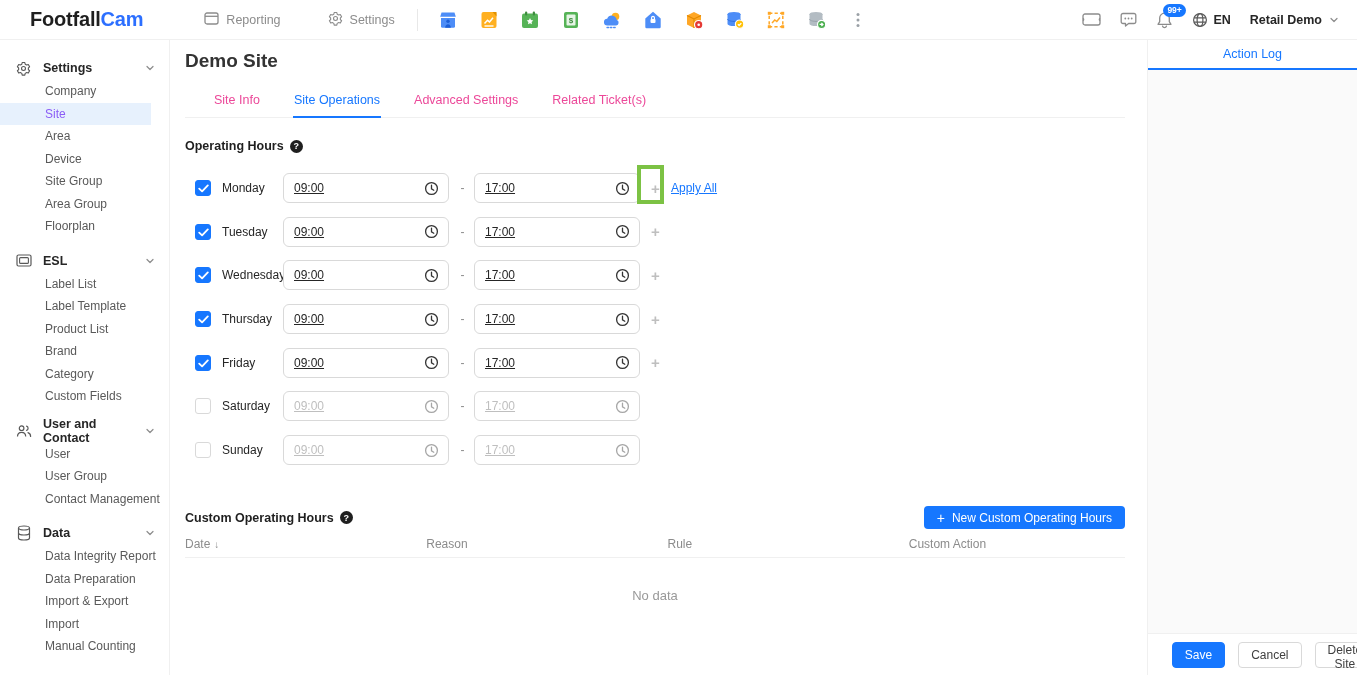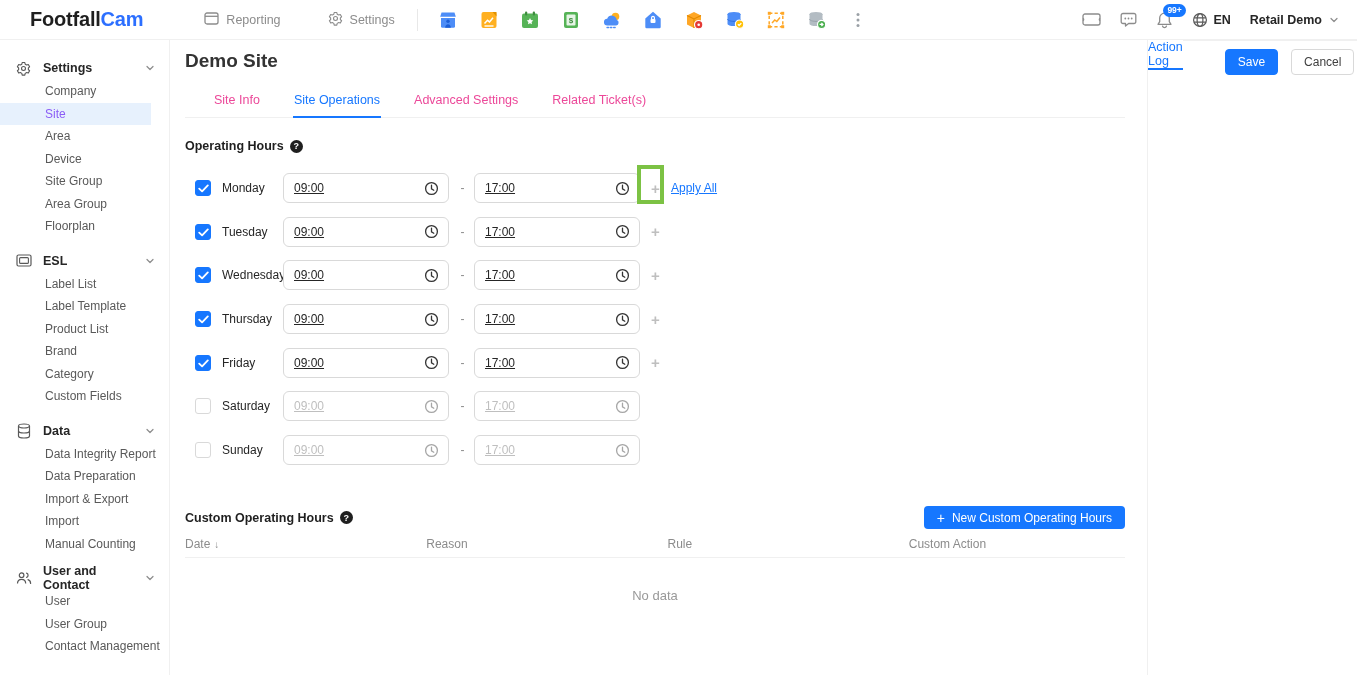--- a/index.html
+++ b/index.html
@@ -62,21 +62,21 @@
   .coh-bar { margin-top:41px; display:flex; align-items:center; justify-content:space-between; }
   .coh-btn { height:23px; background:#1677ff; color:#fff; border:none; border-radius:4px; font-size:12px; font-family:inherit; display:flex; align-items:center; gap:7px; padding:0 13px; cursor:pointer; }
   .coh-btn .pl { font-size:14px; line-height:14px; }
   .tbl-head { margin-top:8px; display:grid; grid-template-columns:1fr 1fr 1fr 1fr; padding-bottom:6px; border-bottom:1px solid #f0f0f0;gap:25px; }
   .tbl-head .col { font-size:12px; color:#8c8c8c; display:flex; align-items:center; gap:4px; }
   .sort-arrow { font-size:10px; color:#8c8c8c; }
   .sort-arrow::after { content:"\2193"; }
   .nodata { margin-top:30px; text-align:center; color:#999; font-size:13px; }
 
   
-  .rpanel { position:absolute; right:0; top:40px; width:210px; height:635px; border-left:1px solid #f0f0f0; display:flex; flex-direction:row; background:#fff; }
+  .rpanel { position:absolute; right:0; top:40px; width:210px; height:635px; border-left:1px solid #f0f0f0; display:flex; flex-direction:column; background:#fff; }
   .rpanel-head { height:30px; display:flex; align-items:center; justify-content:center; font-size:12.5px; color:#1677ff; border-bottom:2px solid #1677ff; cursor:pointer; }
   .rpanel-body { flex:1; background:#fafafa; }
   .rpanel-foot { height:42px; border-top:1px solid #f0f0f0; background:#fff; display:flex; align-items:center; justify-content:center; gap:13px;padding-left:42px; }
   .btn { height:26px; border-radius:4px; font-size:12px; font-family:inherit; cursor:pointer; padding:0 12px; }
   .btn.primary { background:#1677ff; border:1px solid #1677ff; color:#fff; }
   .btn.ghost { background:#fff; border:1px solid #d9d9d9; color:#404040; }
 
   
   .hl-box { position:absolute; left:637px; top:165px; width:27px; height:39px; border:4px solid #7cc244; pointer-events:none; }
 </style>
@@ -273,54 +273,54 @@
         <div class="side-item">Label List</div>
         <div class="side-item">Label Template</div>
         <div class="side-item">Product List</div>
         <div class="side-item">Brand</div>
         <div class="side-item">Category</div>
         <div class="side-item">Custom Fields</div>
       </div>
       <div class="side-section">
         <div class="side-header">
           <span class="ic">
+            <svg width="16" height="14" viewBox="0 0 16 14">
+              <circle cx="5.6" cy="4.2" r="2.3" fill="none" stroke="#595959" stroke-width="1.2"></circle>
+              <path d="M1.5 12.5c0-2.6 1.8-4.2 4.1-4.2s4.1 1.6 4.1 4.2" fill="none" stroke="#595959" stroke-width="1.2"></path>
+              <path d="M10.6 2.1a2.3 2.3 0 0 1 0 4.3M12 8.6c1.6.5 2.6 1.9 2.6 3.9" fill="none" stroke="#595959" stroke-width="1.2" stroke-linecap="round"></path>
+            </svg>
+          </span>
+          <span class="ttl">User and Contact</span>
+          <span><svg width="10" height="10" viewBox="0 0 10 10">
+              <path d="M2 3.5 5 6.5 8 3.5" fill="none" stroke="#8c8c8c" stroke-width="1.2" stroke-linecap="round" stroke-linejoin="round"></path>
+            </svg></span>
+        </div>
+        <div class="side-item">User</div>
+        <div class="side-item">User Group</div>
+        <div class="side-item">Contact Management</div>
+      </div>
+      <div class="side-section">
+        <div class="side-header">
+          <span class="ic">
             <svg width="14" height="16" viewBox="0 0 14 16">
               <ellipse cx="7" cy="3" rx="5.5" ry="2" fill="none" stroke="#595959" stroke-width="1.2"></ellipse>
               <path d="M1.5 3v10c0 1.1 2.5 2 5.5 2s5.5-.9 5.5-2V3" fill="none" stroke="#595959" stroke-width="1.2"></path>
               <path d="M1.5 8c0 1.1 2.5 2 5.5 2s5.5-.9 5.5-2" fill="none" stroke="#595959" stroke-width="1.2"></path>
             </svg>
           </span>
           <span class="ttl">Data</span>
           <span><svg width="10" height="10" viewBox="0 0 10 10">
               <path d="M2 3.5 5 6.5 8 3.5" fill="none" stroke="#8c8c8c" stroke-width="1.2" stroke-linecap="round" stroke-linejoin="round"></path>
             </svg></span>
         </div>
         <div class="side-item">Data Integrity Report</div>
         <div class="side-item">Data Preparation</div>
         <div class="side-item">Import &amp; Export</div>
         <div class="side-item">Import</div>
         <div class="side-item">Manual Counting</div>
-      </div>
-      <div class="side-section">
-        <div class="side-header">
-          <span class="ic">
-            <svg width="16" height="14" viewBox="0 0 16 14">
-              <circle cx="5.6" cy="4.2" r="2.3" fill="none" stroke="#595959" stroke-width="1.2"></circle>
-              <path d="M1.5 12.5c0-2.6 1.8-4.2 4.1-4.2s4.1 1.6 4.1 4.2" fill="none" stroke="#595959" stroke-width="1.2"></path>
-              <path d="M10.6 2.1a2.3 2.3 0 0 1 0 4.3M12 8.6c1.6.5 2.6 1.9 2.6 3.9" fill="none" stroke="#595959" stroke-width="1.2" stroke-linecap="round"></path>
-            </svg>
-          </span>
-          <span class="ttl">User and Contact</span>
-          <span><svg width="10" height="10" viewBox="0 0 10 10">
-              <path d="M2 3.5 5 6.5 8 3.5" fill="none" stroke="#8c8c8c" stroke-width="1.2" stroke-linecap="round" stroke-linejoin="round"></path>
-            </svg></span>
-        </div>
-        <div class="side-item">User</div>
-        <div class="side-item">User Group</div>
-        <div class="side-item">Contact Management</div>
       </div>
     </div>
 
   <div class="main">
     <div class="page-title">Demo Site</div>
     <div class="tabs" id="tabs">
         <div class="tab">Site Info</div>
         <div class="tab active">Site Operations</div>
         <div class="tab">Advanced Settings</div>
         <div class="tab">Related Ticket(s)</div>

